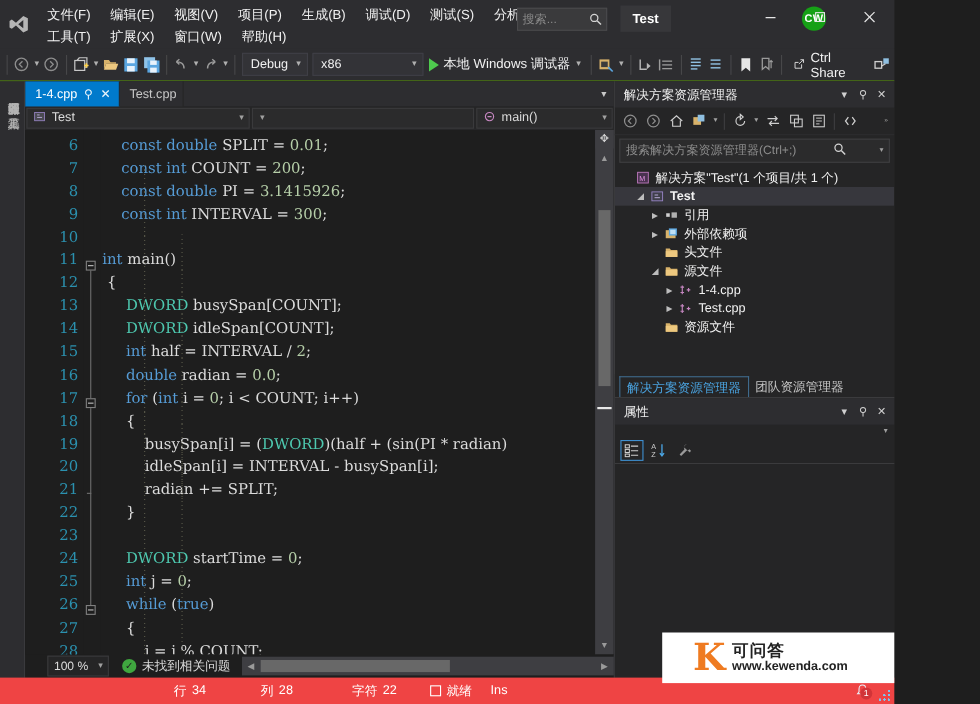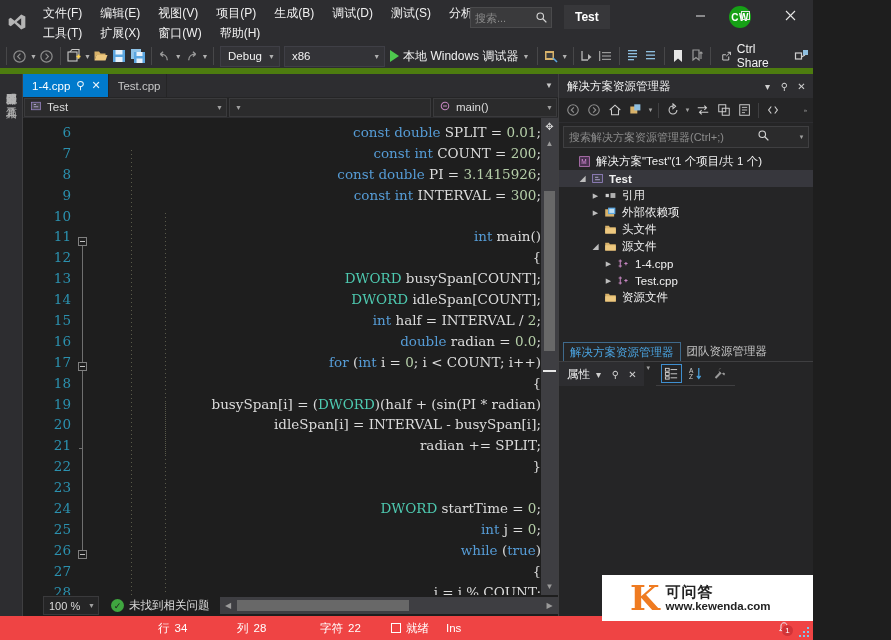--- a/index.html
+++ b/index.html
@@ -42,21 +42,21 @@
     position:absolute; left:729px; top:6px; width:22px; height:22px; border-radius:50%;
     background:#16a016; color:#fff; font-size:10px; font-weight:bold;
     display:flex; align-items:center; justify-content:center; letter-spacing:.3px;
   }
   .wbtns{ position:absolute; right:0; top:0; display:flex; height:30px; }
   .wbtn{ width:45px; height:30px; display:flex; align-items:center; justify-content:center; color:#e6e6e6; }
 
   
   .toolbar{
     height:30px; background:#2d2d30; display:flex; align-items:center; gap:0;
-    padding:0 2px; flex:0 0 30px; border-bottom:6px solid #4d7c0f;
+    padding:0 2px; flex:0 0 30px; border-bottom:1px solid #4d7c0f;
   }
   .tb-ico{ width:24px; height:24px; display:flex; align-items:center; justify-content:center; }
   .tb-caret{ width:11px; height:24px; display:flex; align-items:center; justify-content:center; color:#b0b0b0; font-size:7px; }
   .tb-sep{ width:1px; height:18px; background:#474749; margin:0 4px; }
   .combo{
     height:21px; background:#333337; border:1px solid #3f3f46; display:flex; align-items:center;
     justify-content:space-between; padding:0 4px 0 7px; color:#f1f1f1; font-size:11.5px; margin:0 2px;
   }
   .combo .cv{ white-space:nowrap; overflow:hidden; }
   .combo .ca{ color:#b0b0b0; font-size:7px; margin-left:6px; }
@@ -113,21 +113,21 @@
     position:absolute; left:2px; top:5px; width:9px; height:9px; border:1px solid #808080; background:#1e1e1e;
   }
   .fbox::before{ content:""; position:absolute; left:1px; top:3px; width:5px; height:1px; background:#c0c0c0; }
   .fline{ position:absolute; left:6px; width:1px; background:#6f6f6f; }
   .ftick{ position:absolute; left:3px; width:4px; height:1px; background:#6f6f6f; }
 
   .codetext{
     flex:1; padding-top:4px; position:relative; overflow:hidden;
     font-family:"DejaVu Serif","Liberation Serif",serif; font-size:13.5px;
   }
-  .cl{ height:20.9px; line-height:20.9px; white-space:pre; color:#dcdcdc; padding-left:2px;text-align:right; }
+  .cl{ height:20.9px; line-height:20.9px; white-space:pre; color:#dcdcdc; padding-left:2px; }
   .kw{ color:#569cd6; }
   .ty{ color:#4ec9b0; }
   .nm{ color:#b5cea8; }
   .pl{ color:#dcdcdc; }
   .cdots{ position:absolute; width:1px; top:0; bottom:0;
     background:repeating-linear-gradient(to bottom,#5a5a4a 0 1px,transparent 1px 4px); }
 
   .vscroll{ width:17px; flex:0 0 17px; background:#3e3e42; position:relative; }
   .vs-up,.vs-dn{ position:absolute; left:0; width:17px; height:17px; display:flex; align-items:center; justify-content:center; color:#9a9a9a; font-size:8px; }
   .vs-up{ top:17px; } .vs-dn{ bottom:0; }
@@ -165,21 +165,21 @@
   .trow.sel{ background:#37373d; }
   .tarrow{ width:13px; flex:0 0 13px; display:flex; align-items:center; justify-content:center; color:#bdbdbd; font-size:7px; }
   .ticon{ width:17px; flex:0 0 17px; display:flex; align-items:center; justify-content:center; }
   .tlabel{ padding-left:3px; }
   .trow.bold .tlabel{ font-weight:bold; }
 
   .dock-tabs{ height:21px; display:flex; align-items:flex-end; background:#252526; flex:0 0 21px; padding-left:4px; }
   .dtab{ height:19px; padding:0 6px; font-size:11.5px; display:flex; align-items:center; color:#c6c6c6; }
   .dtab.active{ color:#4aa3e0; border:1px solid #3f6a8c; border-bottom:0; background:#252526; }
 
-  .props{ height:255px; flex:0 0 255px; display:flex; flex-direction:row; background:#252526; border-top:1px solid #3f3f41; }
+  .props{ height:255px; flex:0 0 255px; display:flex; flex-direction:column; background:#252526; border-top:1px solid #3f3f41; }
   .props-toolbar{ height:24px; border-bottom:1px solid #3f3f41; display:flex; align-items:center; padding:0 5px; gap:3px; flex:0 0 24px; }
   .pt-btn{ width:21px; height:19px; display:flex; align-items:center; justify-content:center; }
   .pt-btn.sel{ border:1px solid #3f8fd0; }
   .props-subrow{ height:12px; display:flex; justify-content:flex-end; align-items:center; padding-right:6px; color:#a0a0a0; font-size:7px; flex:0 0 12px;}
   .props-body{ flex:1; background:#252526; }
 
   
   .statusbar{
     height:24px; background:#ef4444; display:flex; align-items:center; color:#ffffff; font-size:11.5px;
     flex:0 0 24px; position:relative;justify-content:center;

